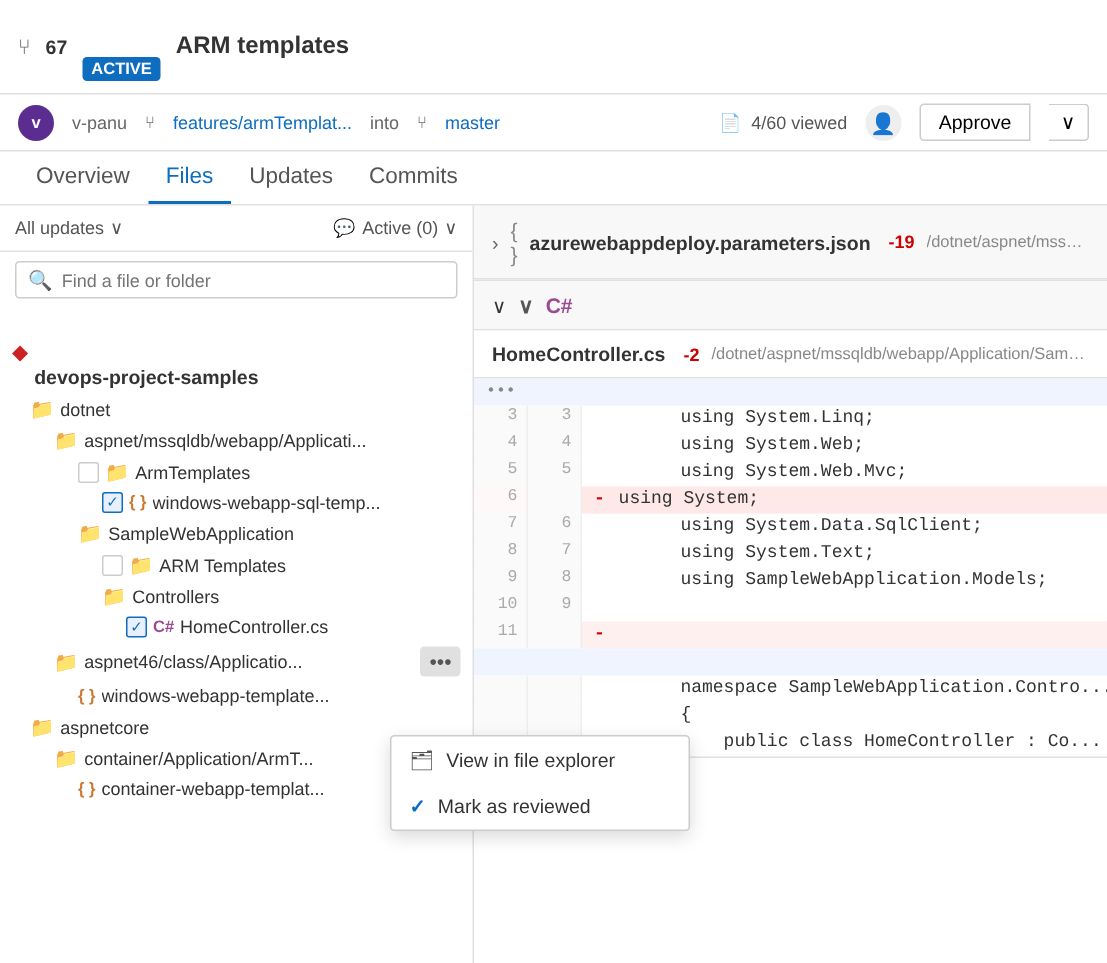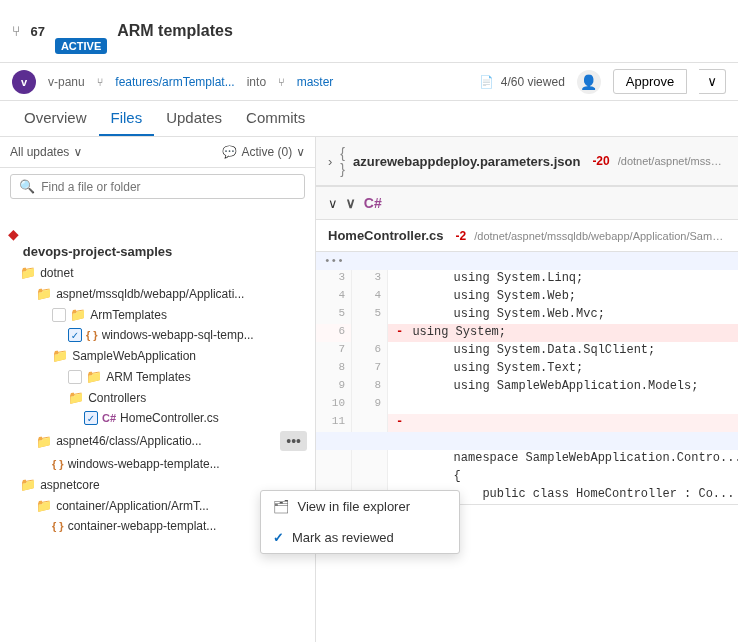--- a/index.html
+++ b/index.html
@@ -224,21 +224,21 @@
     </div>
   </div>
 
   <div class="right-panel">
 
     <div class="file-section">
       <div class="file-header">
         <span class="expand-icon">›</span>
         <span class="brackets">{ }</span>
         <span class="file-name">azurewebappdeploy.parameters.json</span>
-        <span class="diff-count">-20</span>
+        <span class="diff-count">-19</span>
         <span class="file-path">/dotnet/aspnet/mssqldb/webapp/Application/SampleWebApplicati...</span>
       </div>
     </div>
 
     <div class="file-section">
       <div class="file-header-cs">
         <span class="expand-icon">∨</span>
         <span class="lang-label">∨</span>
         <span style="font-weight:700; font-size:14px; color:#9b4993;">C#</span>
       </div>

